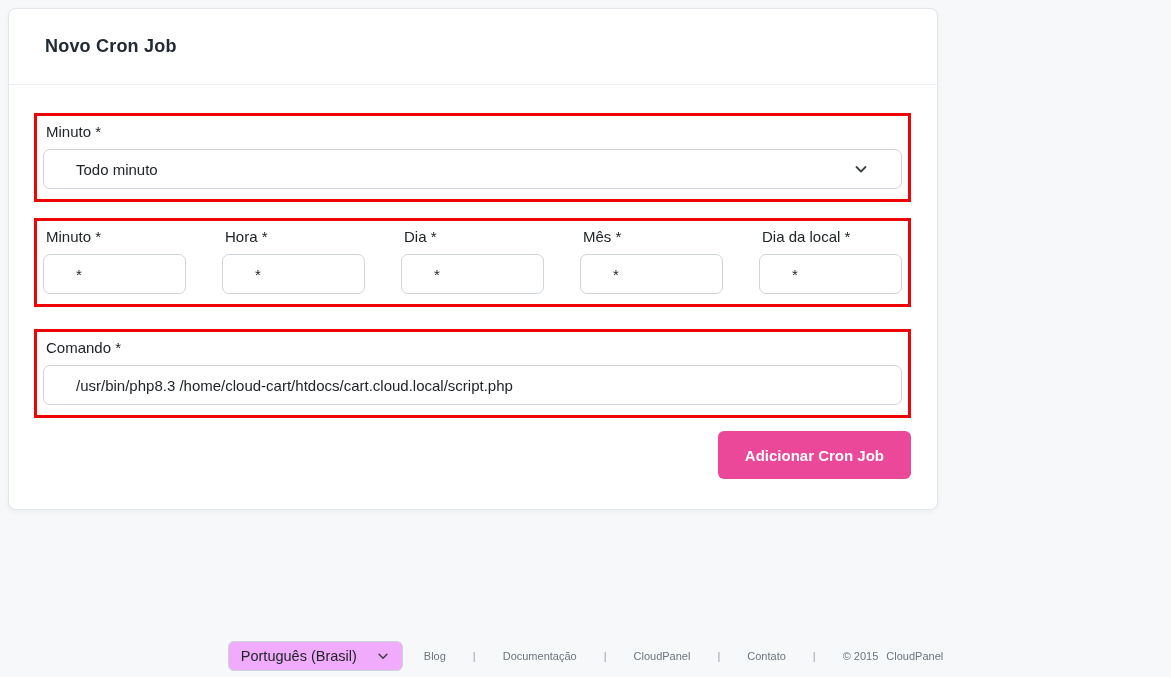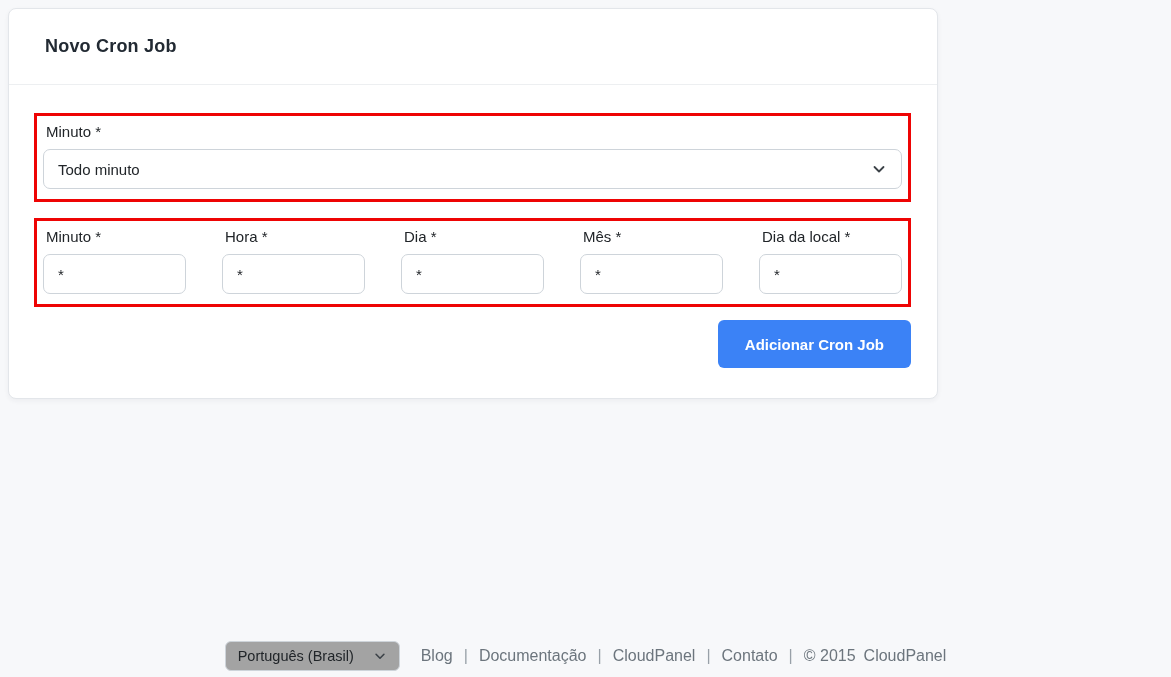--- a/index.html
+++ b/index.html
@@ -47,42 +47,42 @@
     font-size: 15px;
     color: #212529;
     margin: 3px 0 9px 3px;
   }
   .control {
     height: 40px;
     width: 100%;
     background: #fff;
     border: 1px solid #ced4da;
     border-radius: 7px;
-    padding: 0 14px;
+    padding: 0 32px;
     font-size: 15px;
     font-family: "Liberation Sans", sans-serif;
     color: #212529;
     display: flex;
     align-items: center;
   }
   .select-control { justify-content: space-between; cursor: pointer; }
   input.control { display: block; line-height: 38px; }
   .chev { width: 16px; height: 16px; flex: 0 0 auto; color: #3c4248; }
   .row5 {
     display: flex;
     gap: 36px;
   }
   .row5 .col { flex: 1 1 0; }
   .btn-row {
     display: flex;
     justify-content: flex-end;
     margin-top: 13px;
   }
   .btn-primary {
-    background: #3b82f6;
+    background: #ec4899;
     color: #ffffff;
     border: none;
     border-radius: 6px;
     height: 48px;
     padding: 0 27px;
     font-size: 15px;
     font-weight: 700;
     font-family: "Liberation Sans", sans-serif;
     cursor: pointer;
   }
@@ -91,37 +91,37 @@
     left: 0; right: 0;
     top: 641px;
     display: flex;
     justify-content: center;
     align-items: center;
     gap: 21px;
   }
   .lang-select {
     width: 175px;
     height: 30px;
-    background: #a3a3a3;
+    background: #f0abfc;
     border: 1px solid #ced4da;
     border-radius: 6px;
     padding: 0 12px;
     display: flex;
     align-items: center;
     justify-content: space-between;
     font-size: 14.5px;
     color: #212529;
     cursor: pointer;
   }
   .lang-select .chev { width: 14px; height: 14px; }
   .footer-links {
     display: flex;
     align-items: center;
-    gap: 11px;
-    font-size: 16px;
+    gap: 27px;
+    font-size: 11px;
     color: #6c757d;
   }
   .footer-links a { color: #6c757d; text-decoration: none; cursor: pointer; }
   .sep { color: #98a0a8; }
   .copyright { display: inline-flex; gap: 8px; }
 </style>
 </head>
 <body>
 
 <div class="card">
@@ -159,20 +159,24 @@
           <label class="field-label">Mês *</label>
           <input class="control" type="text" value="*" style="">
         </div>
         <div class="col">
           <label class="field-label">Dia da local *</label>
           <input class="control" type="text" value="*" style="">
         </div>
       </div>
     </div>
 
+    <div class="annot annot-comando">
+      <label class="field-label">Comando *</label>
+      <input class="control" type="text" value="/usr/bin/php8.3 /home/cloud-cart/htdocs/cart.cloud.local/script.php" style="">
+    </div>
 
     <div class="btn-row">
       <button class="btn-primary">Adicionar Cron Job</button>
     </div>
   </div>
 </div>
 
 <div class="footer">
   <div class="lang-select">
     <span>Português (Brasil)</span>

